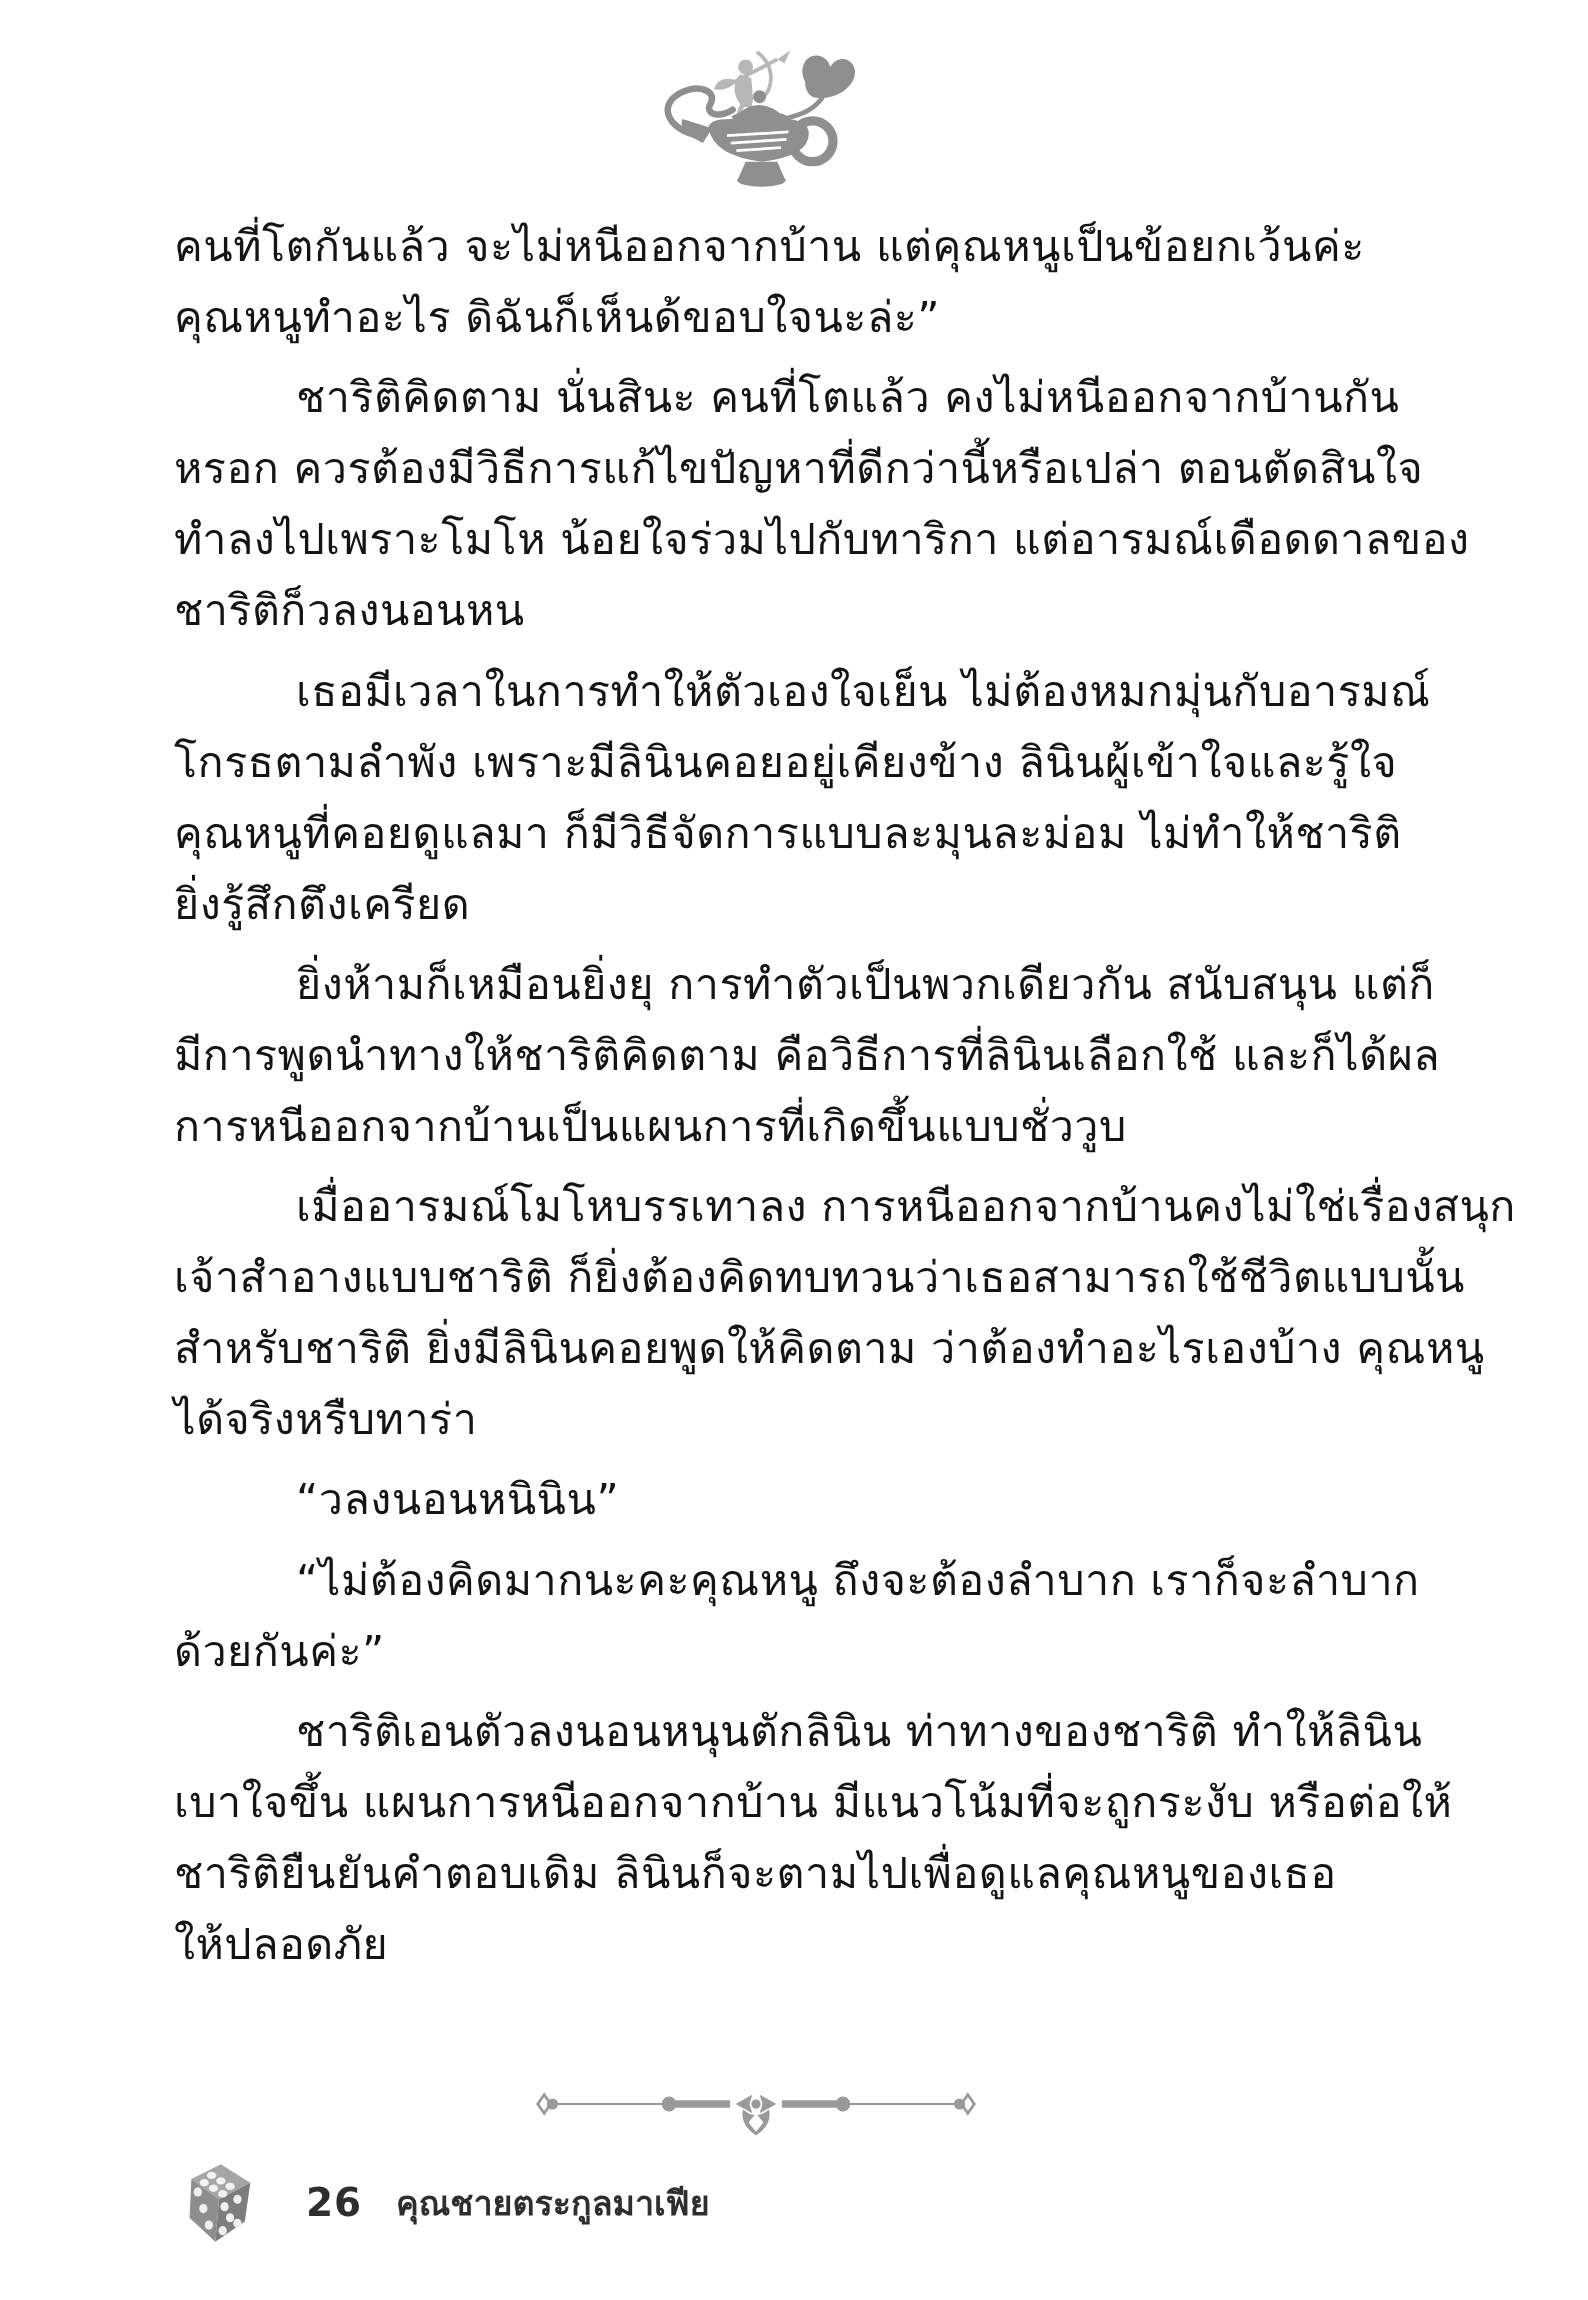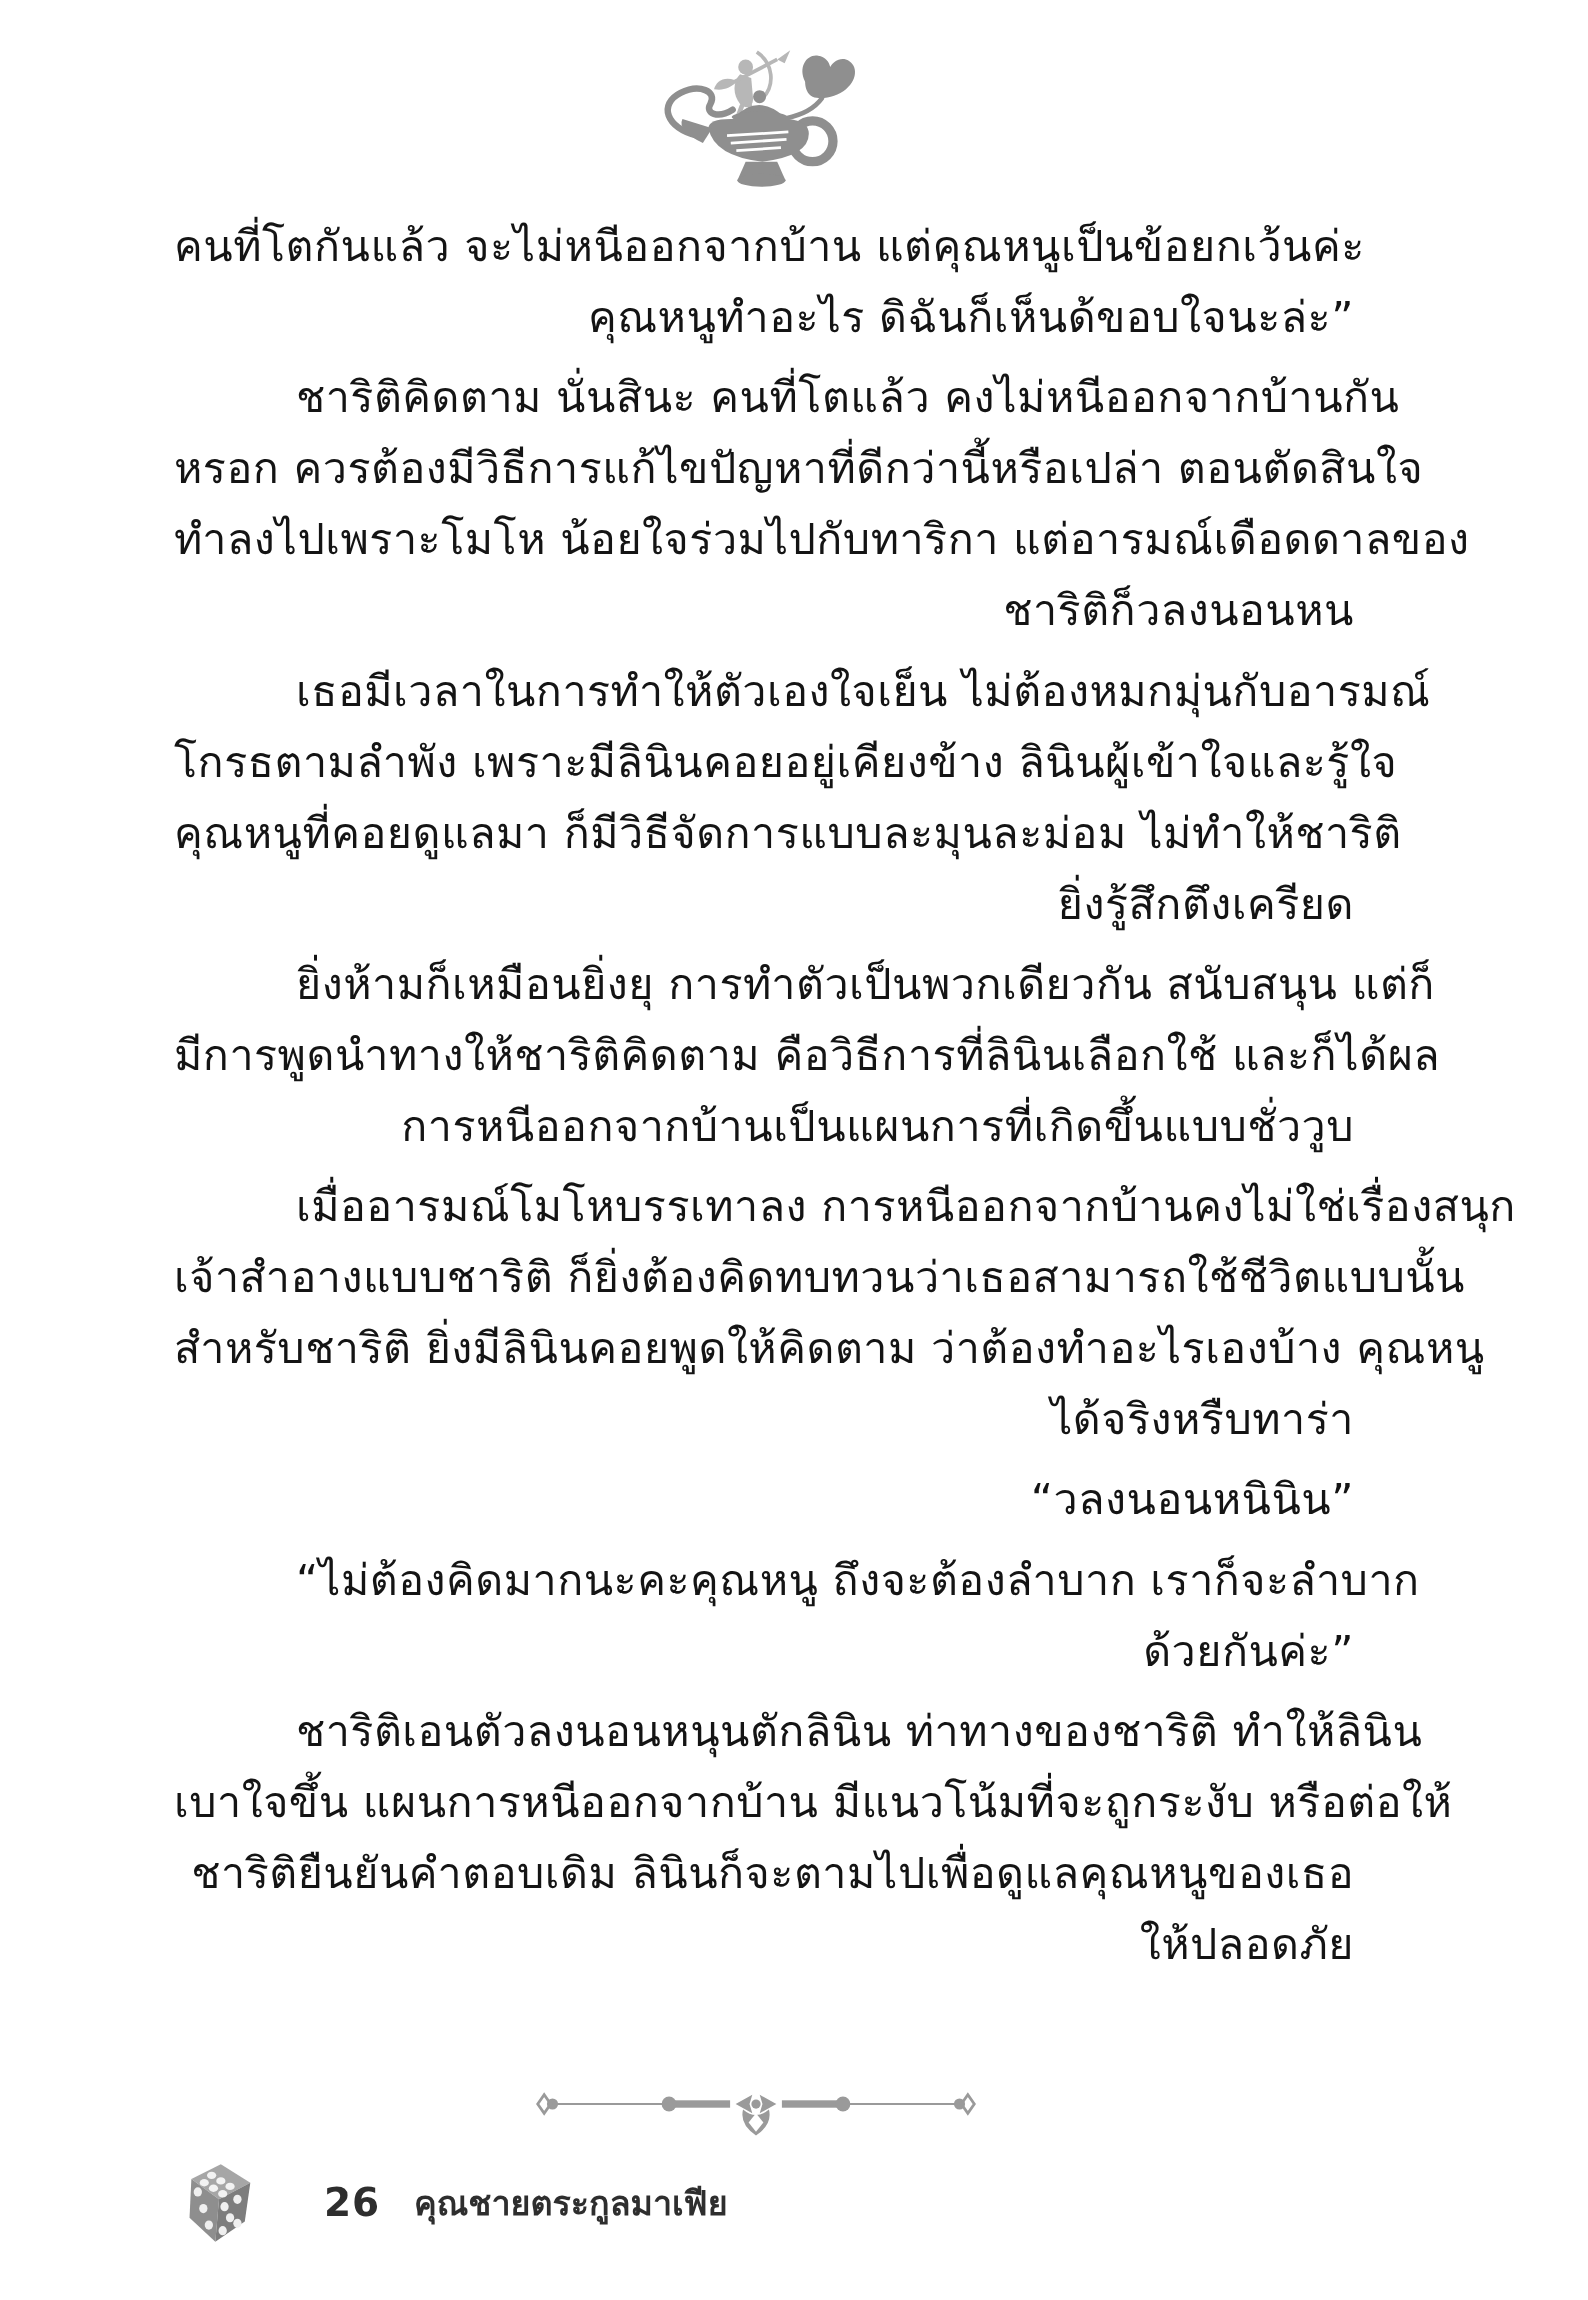--- a/index.html
+++ b/index.html
@@ -2,21 +2,20 @@
 <html style="font-size:15px"><head>
 <meta charset="utf-8">
 <style>
   html,body{margin:0;padding:0;background:#e8e8e8;}
   .page{
     position:relative;
     width:1589px;height:2300px;
     background:#ffffff;
     font-family:"DejaVu Sans","Liberation Sans",sans-serif;
     overflow:hidden;
-    text-align:right;
   }
   
   .ornament{position:absolute;left:649px;top:39px;width:223px;height:158px;}
   
   .body-text{
     position:absolute;left:174px;top:211px;width:1180px;
     color:#141414;
   }
   .line{
     font-size:43px;
@@ -27,21 +26,21 @@
   .indent{padding-left:122px;margin-top:9.3px;}
   
   .divider{position:absolute;left:524px;top:2067px;width:464px;height:74px;}
   
   .footer{
     position:absolute;left:184px;top:2161px;height:83px;
     display:flex;align-items:center;
     color:#2e2e2e;
   }
   .dice{width:70px;height:82px;}
-  .page-num{margin-left:70px;font-size:39px;font-weight:600;letter-spacing:0.9px;}
+  .page-num{margin-left:52px;font-size:39px;font-weight:600;letter-spacing:0.9px;}
   .book-title{margin-left:34px;font-size:34px;font-weight:700;}
 </style>
 </head>
 <body>
 
 <div class="page">
 
   <div class="ornament">
     <svg width="223" height="158" viewBox="0 0 240 170">
 

